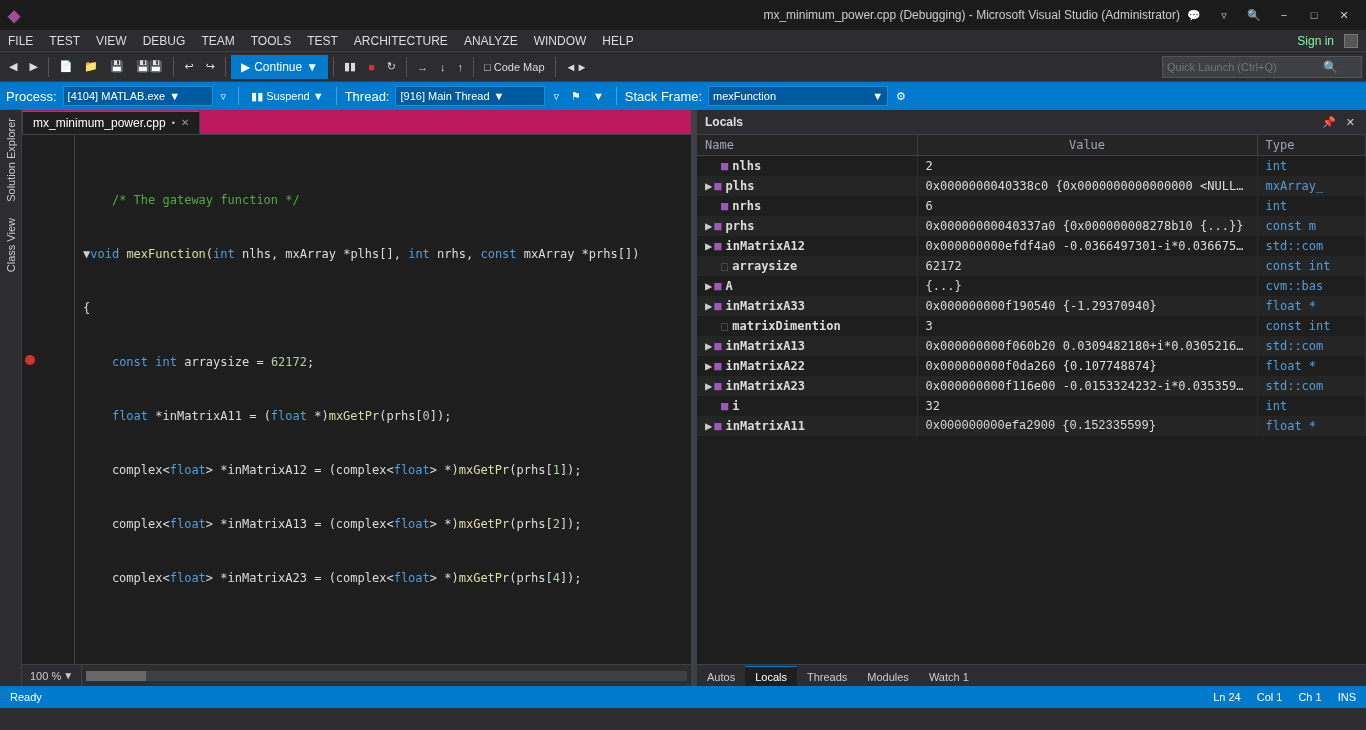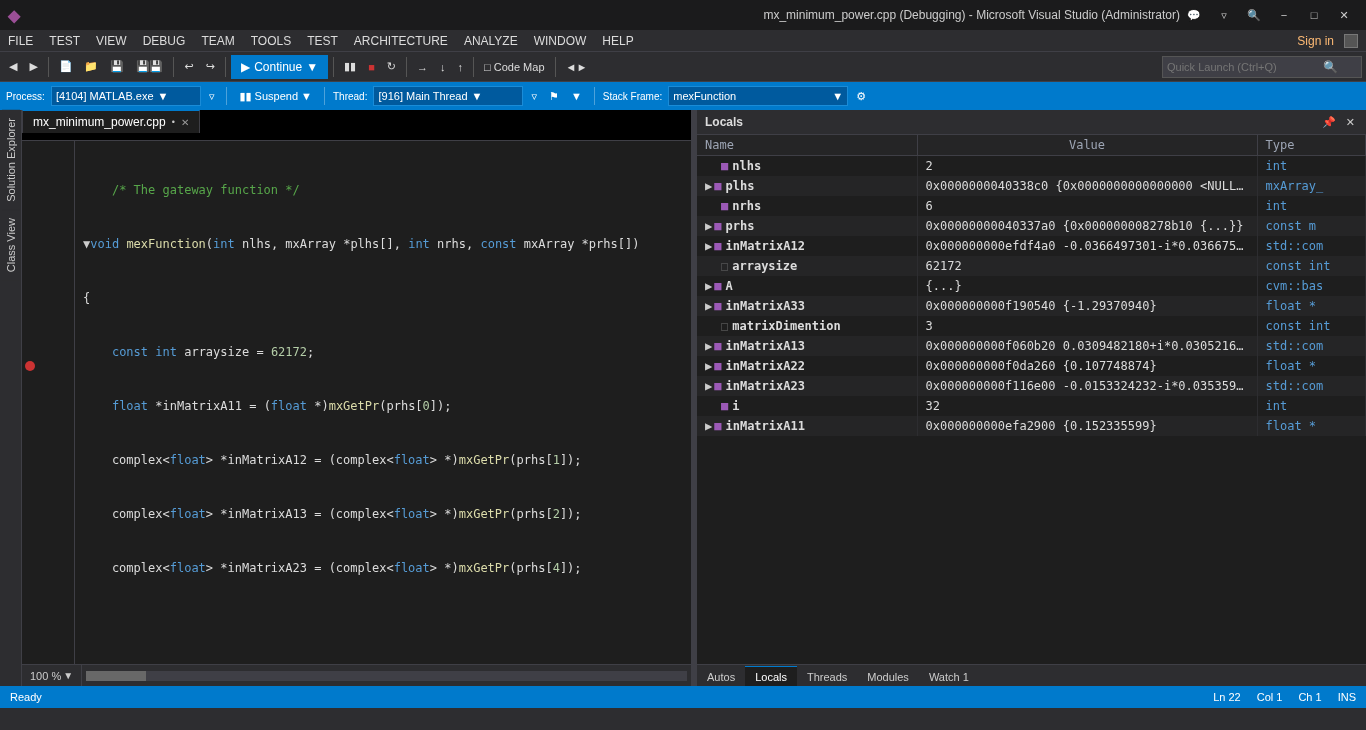--- a/index.html
+++ b/index.html
@@ -30,21 +30,21 @@
     }
     .menu-item {
       padding: 2px 8px;
       cursor: pointer;
       font-size: 12px;
       color: #dcdcdc;
       height: 22px;
       display: flex;
       align-items: center;
     }
-    #sign-in { margin-left: auto; padding: 2px 10px; font-size: 12px; color: #fdba74; cursor: pointer; }
+    #sign-in { margin-left: auto; padding: 2px 10px; font-size: 12px; color: #86efac; cursor: pointer; }
 
     
     #toolbar {
       height: 30px;
       background: #2d2d30;
       display: flex;
       align-items: center;
       border-bottom: 1px solid #3f3f46;
       padding: 0 4px;
       gap: 2px;
@@ -95,21 +95,21 @@
 
     
     #debug-toolbar {
       height: 28px;
       background: #007acc;
       display: flex;
       align-items: center;
       padding: 0 6px;
       gap: 4px;
     }
-    .debug-label { color: white; font-size: 10px; margin-right: 2px; text-align: right; }
+    .debug-label { color: white; font-size: 13px; margin-right: 2px; text-align: right; }
     .debug-combo {
       height: 20px;
       background: #005a9e;
       border: 1px solid #1a8cd8;
       color: white;
       font-size: 11px;
       padding: 0 4px;
       cursor: pointer;
       display: flex;
       align-items: center;
@@ -160,24 +160,24 @@
     #editor-area {
       flex: 1;
       display: flex;
       flex-direction: column;
       background: #1e1e1e;
       overflow: hidden;
     }
 
     
     #tab-bar {
-      height: 31px;
-      background: #000000;
-      display: flex;
-      align-items: flex-start;
+      height: 25px;
+      background: #be185d;
+      display: flex;
+      align-items: center;
       border-bottom: 1px solid #3f3f46;
     }
     .editor-tab {
       height: 23px;
       padding: 0 10px;
       background: #2d2d30;
       border: 1px solid #3f3f46;
       border-bottom: none;
       color: #ccc;
       font-size: 12px;
@@ -198,21 +198,21 @@
       font-size: 12px;
       color: #858585;
       user-select: none;
       border-right: 1px solid #3f3f46;
       overflow: hidden;
     }
     .line-num { height: 18px; display: flex; align-items: center; justify-content: flex-end; }
     #code-content {
       flex: 1;
       overflow: auto;
-      padding: 4px 8px;
+      padding: 20px 8px;
       font-family: 'Consolas', monospace;
       font-size: 12px;
       line-height: 18px;
       white-space: pre;
       color: #dcdcdc;
     }
     .kw { color: #569cd6; }
     .cm { color: #57a64a; }
     .fn { color: #dcdcaa; }
     .num { color: #b5cea8; }
@@ -637,21 +637,21 @@
               <td class="value-col" style="max-width: 340px; overflow: hidden; text-overflow: ellipsis;">0x000000000f116e00 -0.0153324232-i*0.0353592485</td>
               <td class="type-col">std::com</td>
             </tr>
             <tr>
               <td class="name-col"><span style="display:inline-block;width:16px;"></span><span style="color:#9b59b6;margin-right:4px;">■</span><span>i</span></td>
               <td class="value-col" style="max-width: 340px; overflow: hidden; text-overflow: ellipsis;">32</td>
               <td class="type-col">int</td>
             </tr>
             <tr>
               <td class="name-col"><span style="color:#ccc;cursor:pointer;margin-right:2px;">▶</span><span style="color:#9b59b6;margin-right:4px;">■</span><span>inMatrixA11</span></td>
-              <td class="value-col" style="max-width: 340px; overflow: hidden; text-overflow: ellipsis;">0x000000000efa2900 {0.152335599}</td>
+              <td class="value-col" style="max-width: 340px; overflow: hidden; text-overflow: ellipsis; font-family: Liberation Mono, monospace;">0x000000000efa2900 {0.152335599}</td>
               <td class="type-col">float *</td>
             </tr>
           </tbody>
       </table>
     </div>
 
     <div id="bottom-tabs">
       <div class="bottom-tab">Autos</div>
       <div class="bottom-tab active">Locals</div>
       <div class="bottom-tab">Threads</div>
@@ -659,18 +659,18 @@
       <div class="bottom-tab">Watch 1</div>
     </div>
   </div>
 </div>
 
 <div id="status-bar">
   <div id="status-left">
     <span>Ready</span>
   </div>
   <div id="status-right">
-    <span>Ln 22</span>
+    <span>Ln 24</span>
     <span>Col 1</span>
     <span>Ch 1</span>
     <span>INS</span>
   </div>
 </div>
 
 </body></html>

